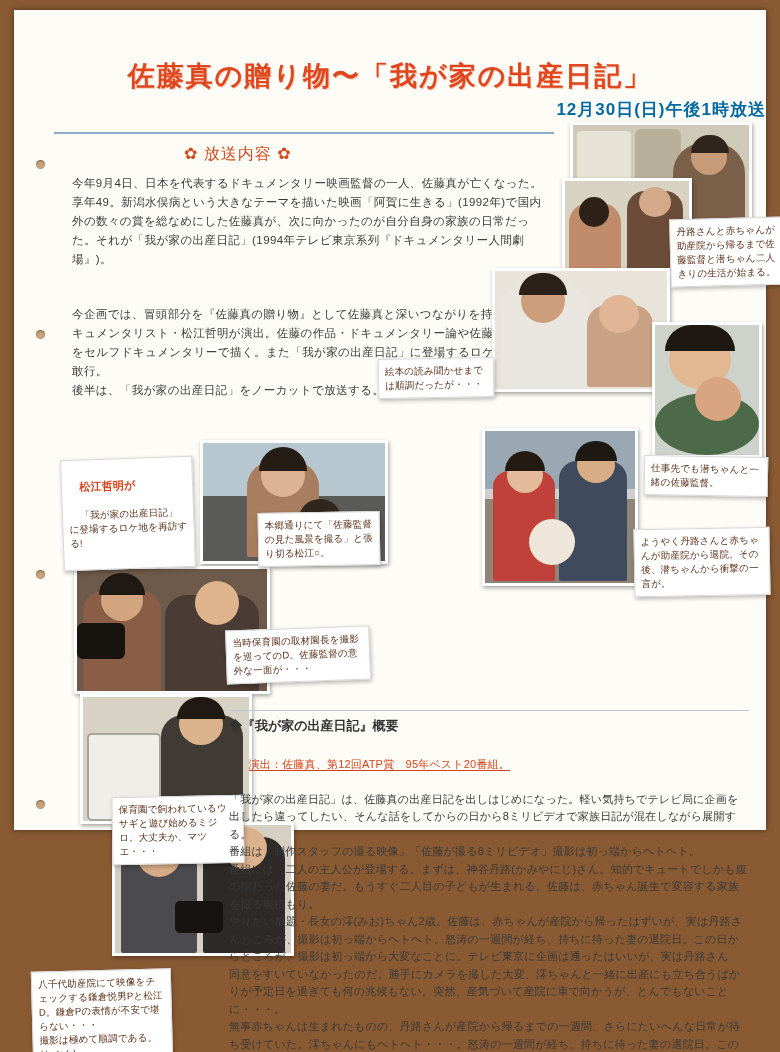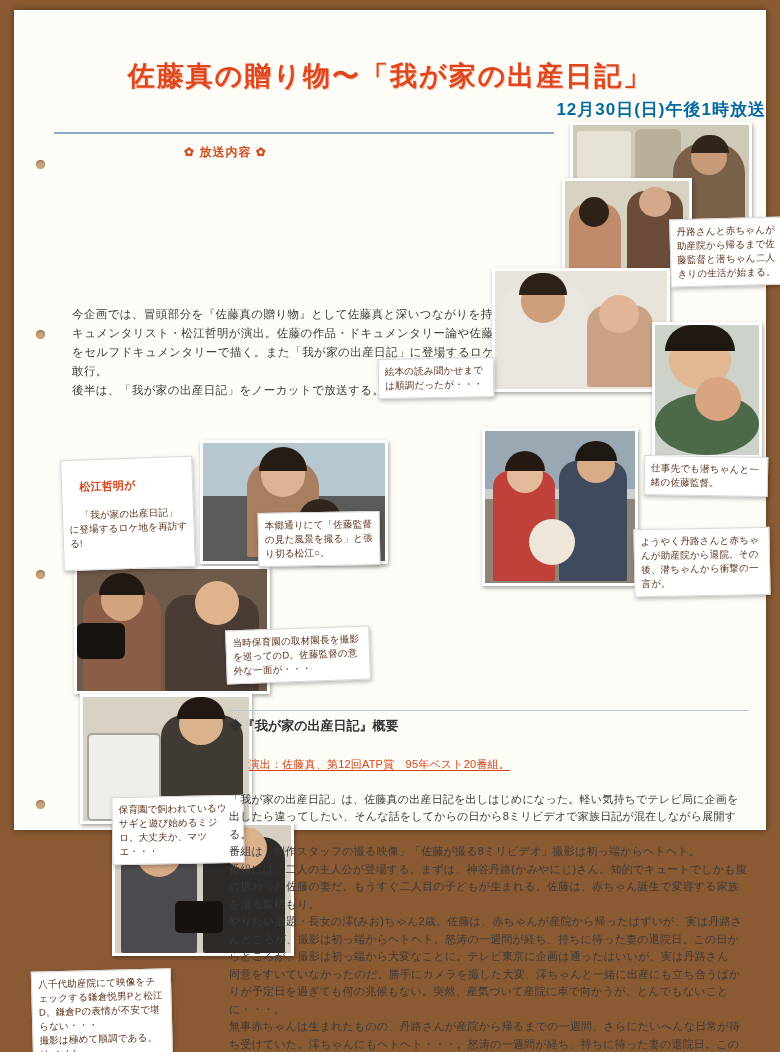--- a/index.html
+++ b/index.html
@@ -66,22 +66,22 @@
     height: 2px;
     background: #8ca9c8;
   }
 
   
   .sec-head {
     position: absolute;
     left: 170px;
     top: 134px;
     color: #d14a1e;
-    font-size: 12px;
-    font-weight: bold;
+    font-size: 16px;
+    font-weight: normal;
     letter-spacing: 1px;
   }
   .para {
     position: absolute;
     color: #3a3a3a;
     font-size: 11.5px;
     line-height: 19px;
     letter-spacing: 0.4px;
     white-space: pre-wrap;
   }
@@ -152,20 +152,21 @@
   <div class="punch p1"></div>
   <div class="punch p2"></div>
   <div class="punch p3"></div>
   <div class="punch p4"></div>
 
   <div class="title">佐藤真の贈り物〜「我が家の出産日記」</div>
   <div class="subtitle">12月30日(日)午後1時放送</div>
   <div class="rule"></div>
   <div class="sec-head">✿ 放送内容 ✿</div>
 
+  <div class="para" id="para1">今年9月4日、日本を代表するドキュメンタリー映画監督の一人、佐藤真が亡くなった。享年49。新潟水俣病という大きなテーマを描いた映画「阿賀に生きる」(1992年)で国内外の数々の賞を総なめにした佐藤真が、次に向かったのが自分自身の家族の日常だった。それが「我が家の出産日記」(1994年テレビ東京系列『ドキュメンタリー人間劇場』)。</div>
   <div class="para" id="para2">今企画では、冒頭部分を『佐藤真の贈り物』として佐藤真と深いつながりを持つ若手ドキュメンタリスト・松江哲明が演出。佐藤の作品・ドキュメンタリー論や佐藤との関係をセルフドキュメンタリーで描く。また「我が家の出産日記」に登場するロケ地再訪も敢行。
 後半は、「我が家の出産日記」をノーカットで放送する。</div>
 
   <div class="photo" style="left:556px; top:112px; width:176px; height:110px;">
     <div class="sky" style="background:#cfc9b8; height:100%;"></div>
     <div class="blob" style="left:4px; top:6px; width:54px; height:96px; border-radius:4px; background:#e6e3d6;"></div>
     <div class="blob" style="left:62px; top:4px; width:46px; height:60px; border-radius:6px; background:#b8b09a;"></div>
     <div class="blob" style="left:100px; top:18px; width:72px; height:92px; border-radius:30px 30px 4px 4px; background:#7a5f49;"></div>
     <div class="blob" style="left:118px; top:14px; width:36px; height:36px; background:#c79a78;"></div>
     <div class="blob" style="left:118px; top:10px; width:38px; height:18px; border-radius:18px 18px 0 0; background:#30251c;"></div>

